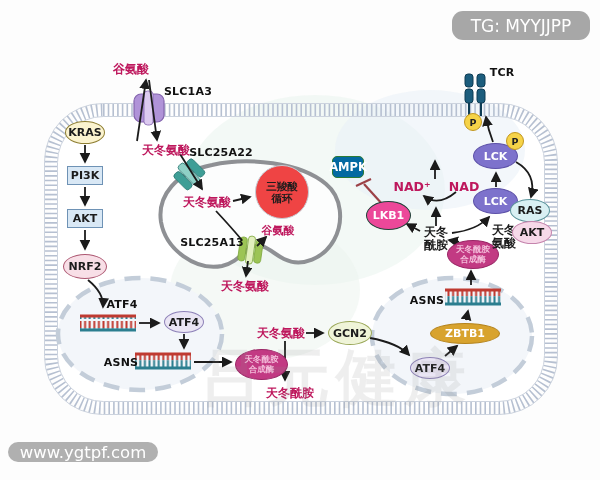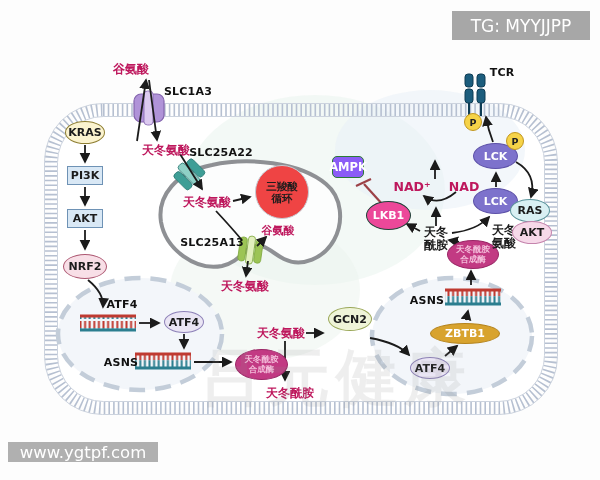--- a/index.html
+++ b/index.html
@@ -14,21 +14,21 @@
   .gene{position:absolute;transform:translate(-50%,-50%);font-size:11px;font-weight:600;
         color:#111;white-space:nowrap;z-index:2;letter-spacing:.2px;}
   .node{position:absolute;display:flex;flex-direction:column;align-items:center;justify-content:center;
         box-sizing:border-box;text-align:center;font-size:11px;font-weight:600;color:#1c1c1c;
         line-height:11px;z-index:2;}
   .ell{border-radius:50%;}
   .pcirc{position:absolute;width:18px;height:18px;border-radius:50%;background:#f6d348;
          border:1.5px solid #c2971f;display:flex;align-items:center;justify-content:center;
          font-size:9.5px;font-weight:700;color:#222;box-sizing:border-box;z-index:3;}
   .badge{position:absolute;display:flex;align-items:center;justify-content:center;
-         color:#fff;z-index:6;font-weight:400;}
+         color:#fff;z-index:6;font-weight:400;border-radius:11px;}
   .wm-center{position:absolute;left:200px;top:336px;z-index:5;font-size:62px;font-weight:700;
              color:#8f8f8f;opacity:.14;letter-spacing:6px;pointer-events:none;white-space:nowrap;text-align:right;}
 </style>
 </head>
 <body>
 
 <div class="stage">
 
 <svg width="600" height="480" viewBox="0 0 600 480">
   <defs>
@@ -161,41 +161,41 @@
 
 <div class="gene" style="left:122px;top:304px;">ATF4</div>
 <div class="node ell" style="left:164px;top:311px;width:40px;height:22px;background:#eae5f4;border:1.5px solid #8e82b8;">ATF4</div>
 <div class="gene" style="left:121px;top:362px;">ASNS</div>
 <div class="node ell" style="left:235px;top:349px;width:53px;height:31px;background:#c23a83;border:1.5px solid #9a2766;color:#f3bcd9;font-size:8.5px;line-height:9.5px;font-weight:700;">
   <span>天冬酰胺</span>
   <span>合成酶</span>
 </div>
 
 <div class="lbl" style="left:281px;top:333px;">天冬氨酸</div>
-<div class="node ell" style="left:328px;top:307px;width:44px;height:24px;background:#eff4d8;border:1.5px solid #9aa758;">GCN2</div>
+<div class="node ell" style="left:328px;top:321px;width:44px;height:24px;background:#eff4d8;border:1.5px solid #9aa758;">GCN2</div>
 <div class="lbl" style="left:290px;top:393px;">天冬酰胺</div>
 
 <div class="node ell" style="left:410px;top:357px;width:40px;height:22px;background:#eae5f4;border:1.5px solid #8e82b8;">ATF4</div>
 <div class="node ell" style="left:430px;top:323px;width:70px;height:21px;background:#d8a32e;border:1.5px solid #b4831c;color:#fff;font-weight:700;">ZBTB1</div>
 <div class="gene" style="left:427px;top:300px;">ASNS</div>
 <div class="node ell" style="left:447px;top:240px;width:52px;height:29px;background:#c23a83;border:1.5px solid #9a2766;color:#f3bcd9;font-size:8.5px;line-height:9.5px;font-weight:700;">
   <span>天冬酰胺</span>
   <span>合成酶</span>
 </div>
 
 <div class="lbl2" style="left:436px;top:239px;">
   <span style="display:block;">天冬</span>
   <span style="display:block;">酰胺</span>
 </div>
 <div class="lbl2" style="left:504px;top:237px;">
   <span style="display:block;">天冬</span>
   <span style="display:block;">氨酸</span>
 </div>
 
-<div class="node" style="left:332px;top:156px;width:32px;height:22px;background:#8b5cf6;border:1.5px solid #2c7b36;border-radius:5px;color:#fff;font-size:11.5px;font-weight:700;">AMPK</div>
+<div class="node" style="left:332px;top:156px;width:32px;height:22px;background:#0369a1;border:1.5px solid #2c7b36;border-radius:5px;color:#fff;font-size:11.5px;font-weight:700;">AMPK</div>
 <div class="node ell" style="left:366px;top:201px;width:45px;height:29px;background:#ec4899;border:1.5px solid #1d4237;color:#fff;">LKB1</div>
 <div class="lbl" style="left:412px;top:186px;font-size:12.5px;">NAD⁺</div>
 <div class="lbl" style="left:464px;top:186px;font-size:12.5px;">NAD</div>
 
 <div class="node ell" style="left:473px;top:143px;width:45px;height:26px;background:#7d72cc;border:1.5px solid #5c50a8;color:#fff;font-weight:700;">LCK</div>
 <div class="node ell" style="left:473px;top:188px;width:45px;height:26px;background:#7d72cc;border:1.5px solid #5c50a8;color:#fff;font-weight:700;">LCK</div>
 <div class="pcirc" style="left:464px;top:113px;">P</div>
 <div class="pcirc" style="left:506px;top:132px;">P</div>
 <div class="gene" style="left:502px;top:72px;">TCR</div>
 <div class="node ell" style="left:510px;top:199px;width:40px;height:23px;background:#d9f0f3;border:1.5px solid #5a949b;">RAS</div>

